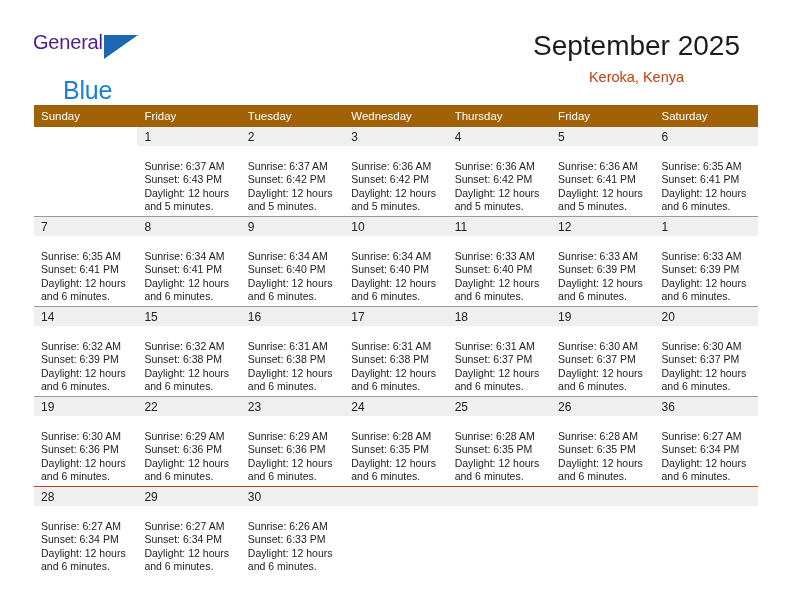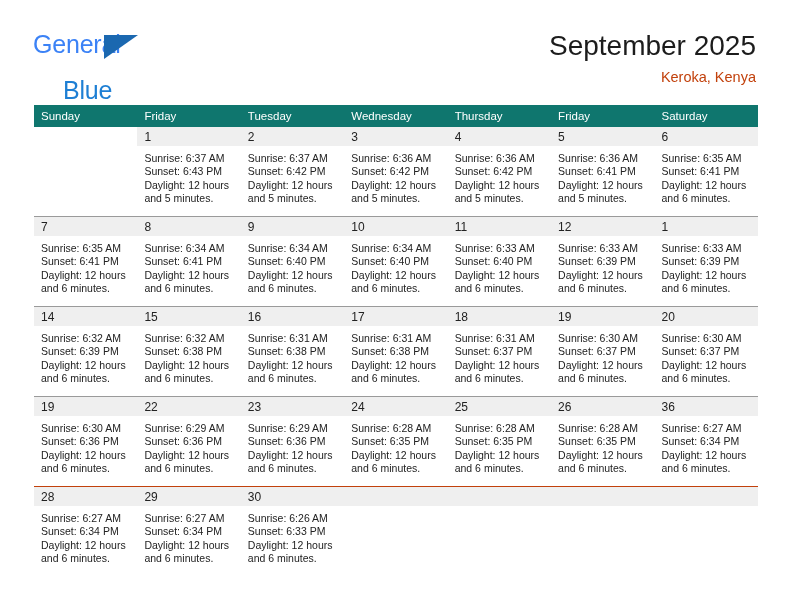--- a/index.html
+++ b/index.html
@@ -32,22 +32,22 @@
   .brand {
     position: absolute;
     left: 33px;
     top: 32px;
     width: 180px;
     height: 54px;
     line-height: 1;
   }
   .brand-row1 {
     position: relative;
-    font-size: 25px;
-    color: #3b82f6;
+    font-size: 20px;
+    color: #4c1d95;
     letter-spacing: -0.2px;
     height: 26px;
   }
   .brand-triangle {
     position: absolute;
     left: 71px;
     top: 3px;
     width: 0;
     height: 0;
     border-left: 34px solid #1b68b0;
@@ -55,23 +55,23 @@
   }
   .brand-row2 {
     font-size: 25px;
     color: #1e7fd4;
     margin-top: 20px;
     margin-left: 30px;
     letter-spacing: -0.2px;
   }
   .title-block {
     position: absolute;
-    right: 36px;
+    right: 52px;
     top: 29px;
-    text-align: right;
+    text-align: center;
   }
   .cal-title {
     font-size: 28px;
     color: #1c1c1c;
     font-weight: normal;
     line-height: 34px;
     white-space: nowrap;
   }
   .cal-subtitle {
     font-size: 14.5px;
@@ -84,21 +84,21 @@
   
   .calendar {
     position: absolute;
     left: 34px;
     top: 105px;
     width: 724px;
     border-collapse: collapse;
     table-layout: fixed;
   }
   .calendar th {
-    background: #0f766e;
+    background: #a16207;
     color: #ffffff;
     font-size: 11.5px;
     font-weight: normal;
     text-align: left;
     padding: 5px 0 5px 7px;
     height: 11px;
     border: none;
   }
   .calendar td {
     vertical-align: top;
@@ -132,21 +132,21 @@
     color: #222222;
     line-height: 16px;
   }
   .cell.empty .daynum-band {
     background: #efefef;
   }
   .cell.blank .daynum-band {
     background: transparent;
   }
   .cell-body {
-    padding: 6px 4px 0 7px;
+    padding: 14px 4px 0 7px;
     font-size: 10.5px;
     line-height: 13.3px;
     color: #222222;
   }
   .cell-body div {
     white-space: nowrap;
   }
   .daylight-line2 {
     white-space: nowrap;
   }

